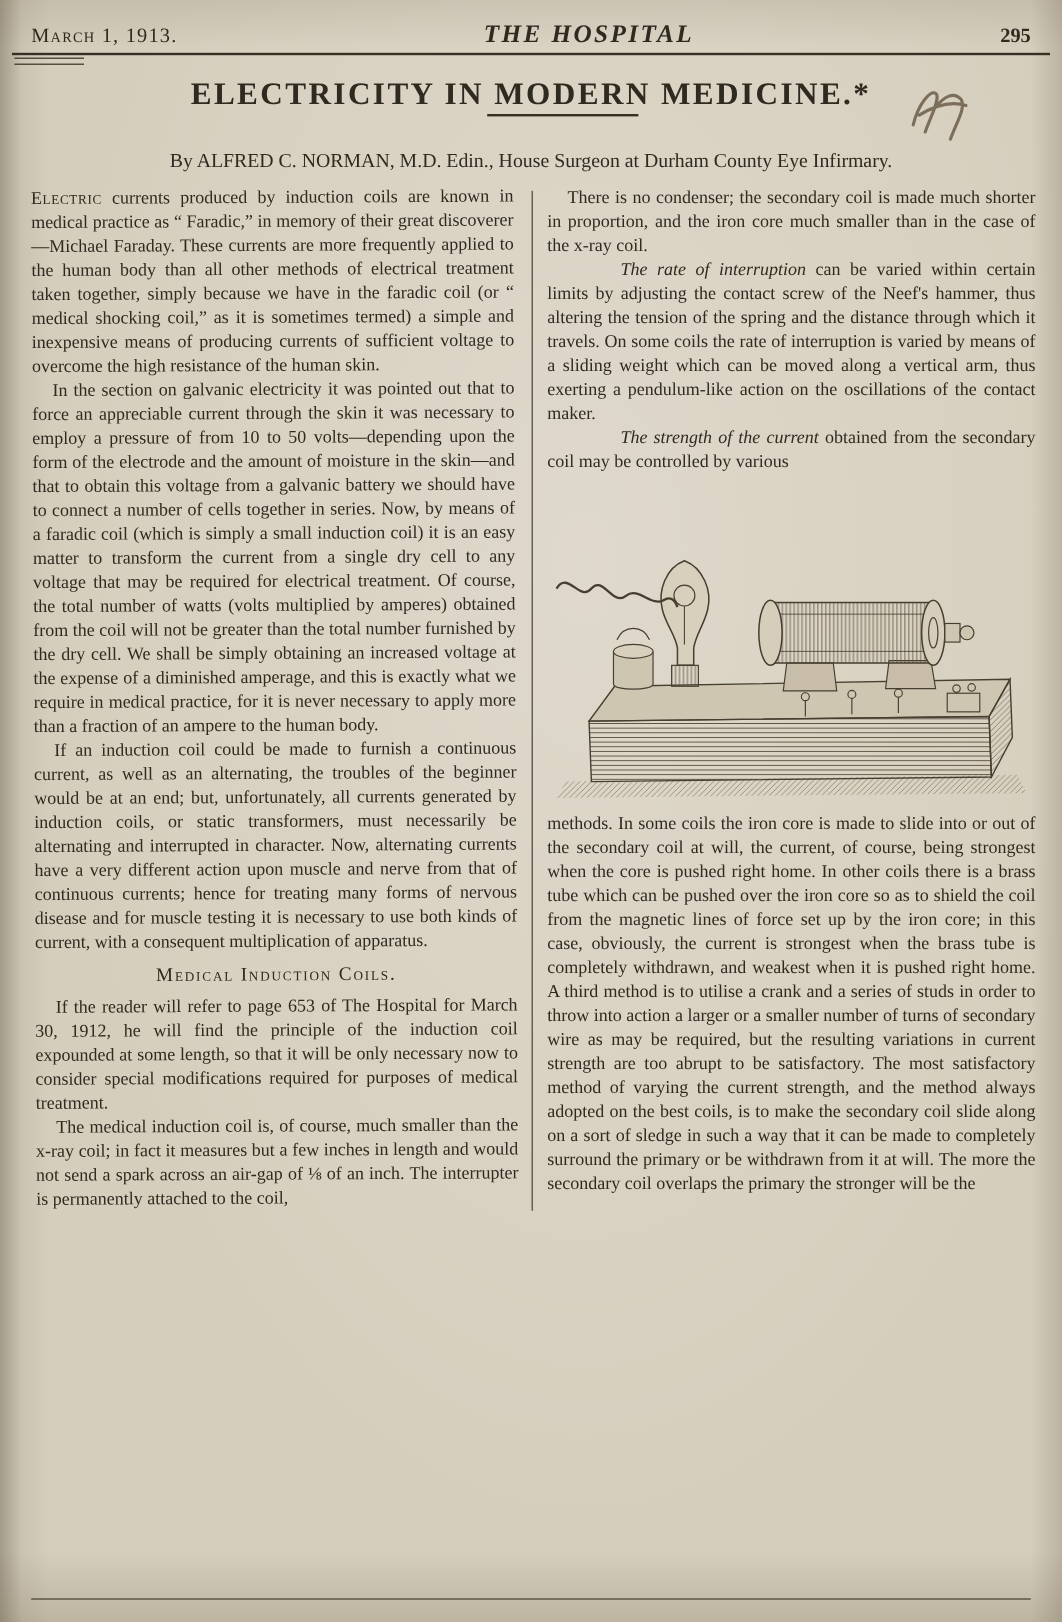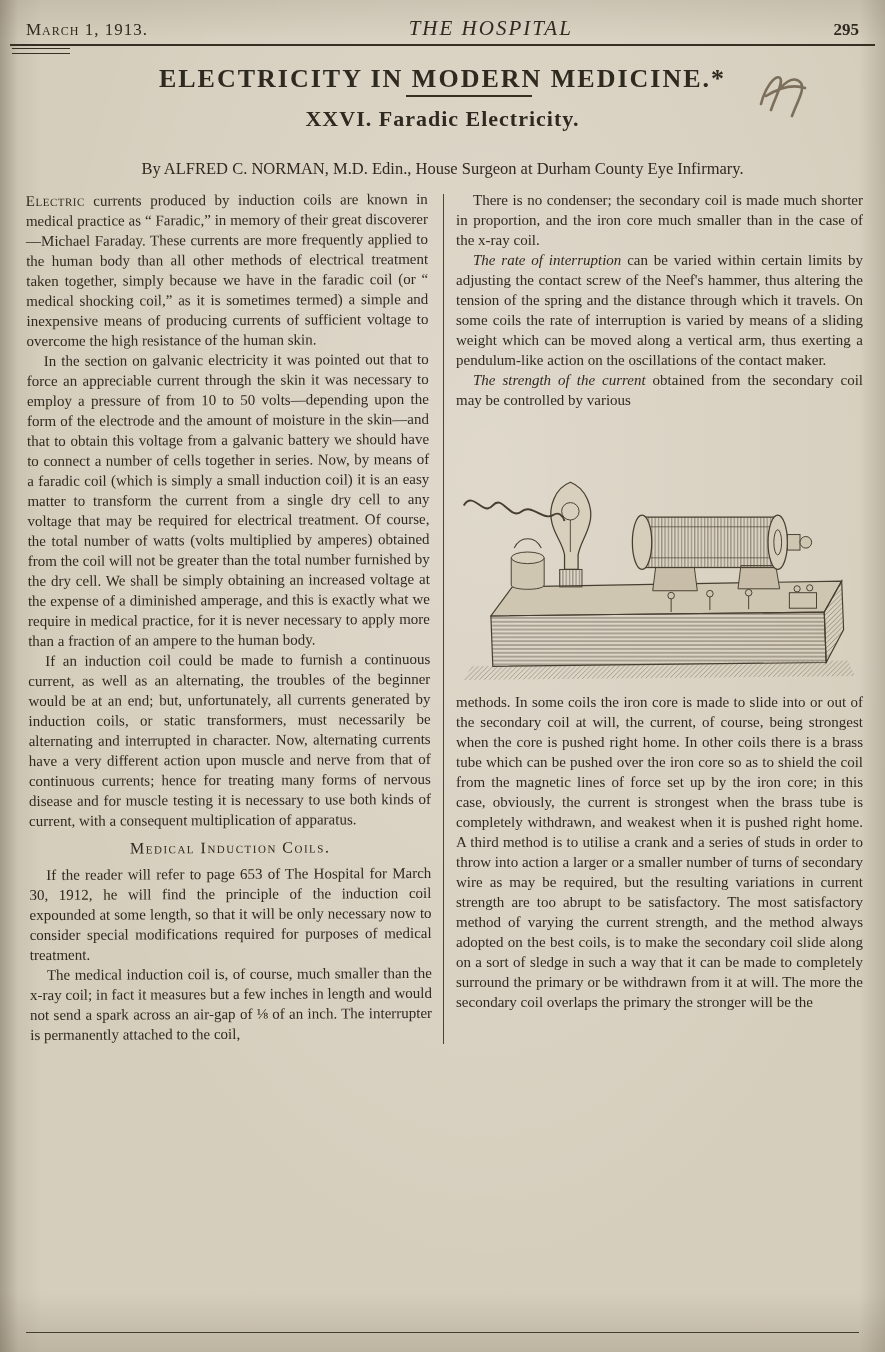--- a/index.html
+++ b/index.html
@@ -18,21 +18,21 @@
       linear-gradient(0deg, rgba(100,88,64,0.22), rgba(100,88,64,0) 60px),
       linear-gradient(180deg, rgba(100,88,64,0.14), rgba(100,88,64,0) 40px),
       #d6cebd;
   }
   
   .masthead{
     display:flex;justify-content:space-between;align-items:baseline;
     padding:16px 26px 3px 26px;
   }
   .issue-date{font-variant:small-caps;font-size:17px;letter-spacing:1px;}
-  .journal{font-style:italic;font-weight:normal;font-size:21px;letter-spacing:2px;}
+  .journal{font-style:italic;font-weight:bold;font-size:21px;letter-spacing:2px;}
   .pageno{font-weight:bold;font-size:17px;}
   .rule{border-top:2.5px solid #362f24;margin:0 10px;}
   .rule-detail{width:58px;height:4px;border-top:1.5px solid #362f24;border-bottom:1.5px solid #362f24;margin:2px 0 0 12px;}
   
   .titleblock{text-align:center;position:relative;margin-top:10px;}
   .title{
     margin:0;font-size:26px;font-weight:bold;letter-spacing:2px;
     display:inline-block;
   }
   .title-underline{width:126px;height:2px;background:#362f24;margin:1px auto 0 auto;transform:translateX(26px);}
@@ -41,21 +41,21 @@
   .hand-mark{position:absolute;right:74px;top:2px;}
   
   .columns{display:flex;align-items:stretch;padding:11px 22px 0 28px;}
   .col{text-align:justify;}
   .col.left{width:402px;transform:rotate(-0.3deg);}
   .col.right{flex:1;}
   .divider{width:1px;background:#4a4336;margin:4px 12px 0 13px;}
   p{margin:0;text-indent:17px;font-size:15px;line-height:20px;}
   p.noindent{text-indent:0;}
   .sc-lead{font-variant:small-caps;letter-spacing:0.5px;}
-  .ital-lead{font-style:italic;}
+  .ital-lead{font-style:italic;margin-left:44px;}
   .section-heading{
     text-align:center;font-variant:small-caps;font-weight:normal;
     font-size:16px;letter-spacing:1.5px;margin:9px 0 7px 0;
   }
   
   .figure{margin:10px 0 8px 0;height:264px;}
   .figure svg{width:100%;height:100%;}
   
   .footnote-block{position:absolute;left:0;right:0;bottom:14px;padding:0 24px;}
   .foot-rule{border-top:1px solid #443c2e;margin:0 2px 5px 2px;}
@@ -73,21 +73,20 @@
   </header>
   <div class="rule"></div>
   <div class="rule-detail"></div>
 
   <div class="titleblock">
     <h1 class="title">ELECTRICITY IN MODERN MEDICINE.*</h1>
     <svg class="hand-mark" width="58" height="60" viewBox="0 0 58 60">
       <path d="M8,38 C12,22 22,8 27,12 C31,16 22,32 18,44 M26,24 C34,14 42,10 48,17 C52,24 44,36 39,50 M13,30 C26,22 40,18 52,22" fill="none" stroke="#6b5d48" stroke-width="2.6" stroke-linecap="round" opacity="0.85"></path>
     </svg>
     <div class="title-underline"></div>
-    <h2 class="subtitle">XXVI. Faradic Electricity.</h2>
     <div class="byline">By ALFRED C. NORMAN, M.D. Edin., House Surgeon at Durham County Eye Infirmary.</div>
   </div>
 
   <div class="columns">
 
     <div class="col left">
       <p class="noindent"><span class="sc-lead">Electric</span><span> currents produced by induction coils are known in medical practice as “ Faradic,” in memory of their great discoverer—Michael Faraday. These currents are more frequently applied to the human body than all other methods of electrical treatment taken together, simply because we have in the faradic coil (or “ medical shocking coil,” as it is sometimes termed) a simple and inexpensive means of producing currents of sufficient voltage to overcome the high resistance of the human skin.</span></p>
       <p>In the section on galvanic electricity it was pointed out that to force an appreciable current through the skin it was necessary to employ a pressure of from 10 to 50 volts—depending upon the form of the electrode and the amount of moisture in the skin—and that to obtain this voltage from a galvanic battery we should have to connect a number of cells together in series. Now, by means of a faradic coil (which is simply a small induction coil) it is an easy matter to transform the current from a single dry cell to any voltage that may be required for electrical treatment. Of course, the total number of watts (volts multiplied by amperes) obtained from the coil will not be greater than the total number furnished by the dry cell. We shall be simply obtaining an increased voltage at the expense of a diminished amperage, and this is exactly what we require in medical practice, for it is never necessary to apply more than a fraction of an ampere to the human body.</p>
       <p>If an induction coil could be made to furnish a continuous current, as well as an alternating, the troubles of the beginner would be at an end; but, unfortunately, all currents generated by induction coils, or static transformers, must necessarily be alternating and interrupted in character. Now, alternating currents have a very different action upon muscle and nerve from that of continuous currents; hence for treating many forms of nervous disease and for muscle testing it is necessary to use both kinds of current, with a consequent multiplication of apparatus.</p>
       <h3 class="section-heading">Medical Induction Coils.</h3>

